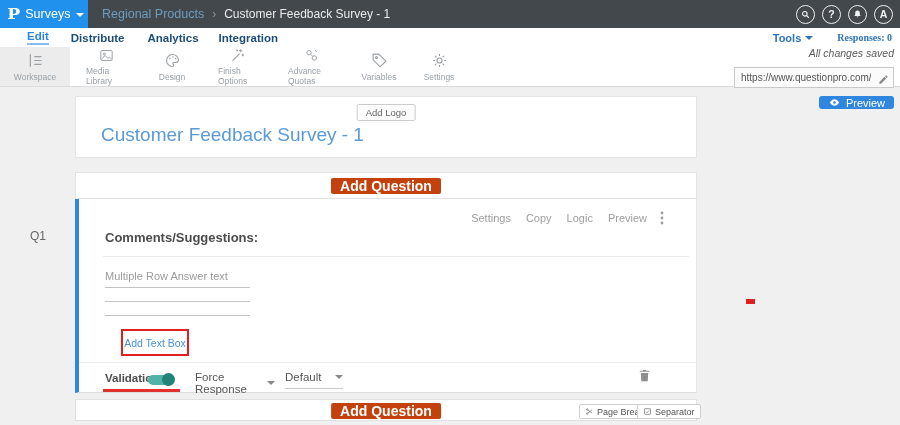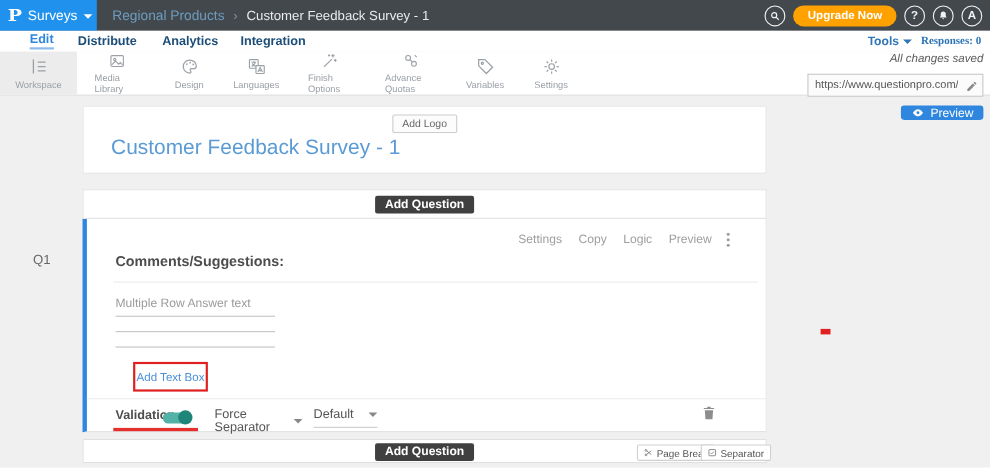--- a/index.html
+++ b/index.html
@@ -18,21 +18,21 @@
   .crumb-sep { color:#8a939b; font-size:12px; }
   .crumb-current { color:#e9ebec; font-size:12px; }
   .topbar-right { margin-left:auto; display:flex; align-items:center; gap:7px; padding-right:7px; }
   .circle-btn { width:19px; height:19px; border:1.3px solid #f2f2f2; border-radius:50%; display:flex; align-items:center; justify-content:center; color:#f2f2f2; font-size:10.5px; font-weight:700; cursor:pointer; }
   .upgrade-btn { background:#ffa200; color:#fff; border:none; border-radius:10px; height:19px; padding:0 13px; font-size:10.5px; font-weight:700; font-family:"Liberation Sans",sans-serif; cursor:pointer; }
 
   
   .navrow { position:absolute; top:28px; left:0; width:900px; height:19px; background:#fff; display:flex; align-items:center; font-size:11.5px; font-weight:700;padding-left:19px; }
   .nav-item { color:#1d4e79; cursor:pointer; }
   .nav-item.active { color:#2e86de; border-bottom:2px solid #8cbaea; padding-bottom:1px; }
-  .nav-right { margin-left:auto; display:flex; align-items:center; gap:8px; padding-right:8px; }
+  .nav-right { margin-left:auto; display:flex; align-items:center; gap:24px; padding-right:8px; }
   .tools-link { color:#2e75b6; font-size:11px; font-weight:700; display:flex; align-items:center; gap:4px; cursor:pointer; }
   .tools-link .caret { color:#2e75b6; }
   .responses-link { color:#2e75b6; font-size:10px; font-weight:700; cursor:pointer;font-family:Liberation Serif, serif; }
 
   
   .toolbar { position:absolute; top:47px; left:0; width:900px; height:40px; background:#fff; border-bottom:1px solid #dcdcdc; display:flex; align-items:stretch; }
   .tb-item { display:flex; flex-direction:column; align-items:center; justify-content:center; gap:2px; color:#9aa0a6; font-size:8.5px; cursor:pointer; padding:0 16px; }
   .tb-item.active { background:#ececec; }
   .tb-item svg { display:block; }
   .tb-right { margin-left:auto; display:flex; align-items:flex-end; gap:8px; padding-right:6px;flex-direction:column; }
@@ -44,21 +44,21 @@
 
   
   .q-id { position:absolute; left:30px; top:229px; font-size:12px; color:#666; }
 
   .card { background:#fff; border:1px solid #e4e4e4; }
   .header-card { position:absolute; left:75px; top:96px; width:622px; height:62px; }
   .add-logo-btn { position:absolute; left:50%; transform:translateX(-50%); top:7px; height:17px; padding:0 8px; background:#fcfcfc; border:1px solid #ccc; border-radius:2px; font-size:9.5px; color:#666; font-family:"Liberation Sans",sans-serif; cursor:pointer; }
   .survey-title { position:absolute; left:25px; top:27px; font-size:19px; color:#5b9bd5; }
 
   .addq-bar-top { position:absolute; left:75px; top:172px; width:622px; height:27px; background:#fff; border:1px solid #e4e4e4; border-bottom:1px solid #e0e0e0; display:flex; align-items:center; justify-content:center; }
-  .btn-addq { background:#404040; color:#fff; border:none; border-radius:2px; height:16px; padding:0 9px; font-size:11px; font-weight:700; font-family:"Liberation Sans",sans-serif; cursor:pointer; }
+  .btn-addq { background:#c2410c; color:#fff; border:none; border-radius:2px; height:16px; padding:0 9px; font-size:14px; font-weight:700; font-family:"Liberation Sans",sans-serif; cursor:pointer; }
 
   .question-card { position:absolute; left:75px; top:199px; width:622px; height:194px; background:#fff; border-left:4px solid #2e86de; border-bottom:1px solid #ddd; border-right:1px solid #e7e7e7; }
   .qmenu { position:absolute; top:13px; right:49px; display:flex; gap:15px; font-size:11px; color:#9e9e9e; }
   .qmenu span { cursor:pointer; }
   .kebab { position:absolute; top:12px; right:32px; cursor:pointer; }
   .q-text { position:absolute; left:26px; top:31px; font-size:13px; font-weight:600; color:#4c4c4c; }
   .q-divider { position:absolute; left:24px; right:7px; top:57px; border-top:1px solid #ececec; }
   .q-placeholder { position:absolute; left:26px; top:71px; font-size:11px; color:#9b9b9b; }
   .ans-line { position:absolute; left:26px; width:145px; border-bottom:1px solid #c4c4c4; }
   .ans-line.l1 { top:88px; } .ans-line.l2 { top:102px; } .ans-line.l3 { top:116px; }
@@ -101,21 +101,20 @@
     </div>
     <div class="topbar-right">
       <span class="circle-btn">
         <svg width="11" height="11" viewBox="0 0 24 24">
             <g fill="none" stroke="#f2f2f2" stroke-width="2.4">
               <circle cx="10.5" cy="10.5" r="5"></circle>
               <path d="M14.5 14.5L19.5 19.5"></path>
             </g>
           </svg>
       </span>
-      <button class="upgrade-btn">Upgrade Now</button>
       <span class="circle-btn">?</span>
       <span class="circle-btn">
         <svg width="11" height="11" viewBox="0 0 24 24">
             <path fill="#f2f2f2" d="M12 3a5 5 0 0 0-5 5v4.2L5.3 15h13.4L17 12.2V8a5 5 0 0 0-5-5zm-1.8 13.5a1.8 1.8 0 0 0 3.6 0z"></path>
           </svg>
       </span>
       <span class="circle-btn">A</span>
     </div>
   </div>
 
@@ -155,31 +154,20 @@
     <div class="tb-item" style="width:60px">
       <svg width="19" height="19" viewBox="0 0 24 24">
           <g fill="none" stroke="#9aa0a6" stroke-width="1.4">
             <path d="M12 4.5a7.5 7.5 0 1 0 0 15c1.8 0 1.6-2 .8-2.8-.9-.9-.2-2.2 1.2-2.2h2.3c1.8 0 3.2-1.3 3.2-3.2C19.5 7.3 16.1 4.5 12 4.5z"></path>
           </g>
           <circle cx="8.6" cy="9.2" r="1" fill="#9aa0a6"></circle>
           <circle cx="12.5" cy="7.6" r="1" fill="#9aa0a6"></circle>
           <circle cx="16" cy="9.6" r="1" fill="#9aa0a6"></circle>
         </svg>
       <span>Design</span>
-    </div>
-    <div class="tb-item" style="width:62px">
-      <svg width="19" height="19" viewBox="0 0 24 24">
-          <g fill="none" stroke="#9aa0a6" stroke-width="1.3">
-            <rect x="3.5" y="4" width="10" height="10" rx="1"></rect>
-            <path d="M5.8 7h5.4M8.5 5.8V7M10.2 7c-.5 2.4-2 4-4.2 4.8M6.8 8.4c.6 1.8 2.2 3 4.4 3.4"></path>
-            <rect x="11" y="11" width="9.5" height="9" rx="1" fill="#fff"></rect>
-            <path d="M13.2 18.2l2.6-5 2.6 5M14.2 16.7h3.2"></path>
-          </g>
-        </svg>
-      <span>Languages</span>
     </div>
     <div class="tb-item" style="width:70px">
       <svg width="19" height="19" viewBox="0 0 24 24">
           <g fill="none" stroke="#9aa0a6" stroke-width="1.5">
             <path d="M5 19.5L15 9.5"></path>
             <path d="M16.5 3v4.5M14.2 5.2h4.6M19.5 9.5v3.4M17.8 11.2h3.4M11.5 3.5v2.6M10.2 4.8h2.6"></path>
           </g>
         </svg>
       <span>Finish Options</span>
     </div>
@@ -265,21 +253,21 @@
     <div class="red-box">
       <span class="add-textbox-link">Add Text Box</span>
     </div>
     <div class="q-divider2"></div>
     <div class="validation-label">Validation</div>
     <div class="toggle">
         <span class="knob"></span>
       </div>
     <div class="red-underline"></div>
     <div class="dd dd-force">
-      <span>Force Separator</span>
+      <span>Force Response</span>
         <span class="caret"></span>
     </div>
     <div class="dd dd-default">
       <span>Default</span>
         <span class="caret"></span>
     </div>
     <span class="trash">
       <svg width="15" height="15" viewBox="0 0 24 24">
           <path fill="#8d8d8d" d="M9.5 3h5v1.5h5V6h-15V4.5h5V3zM6 8h12l-.9 13H6.9L6 8z"></path>
         </svg>

